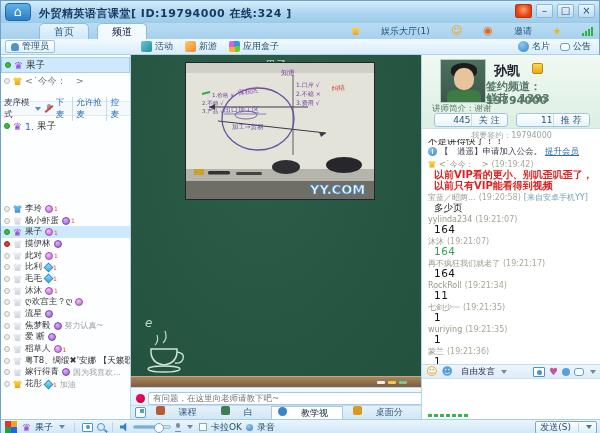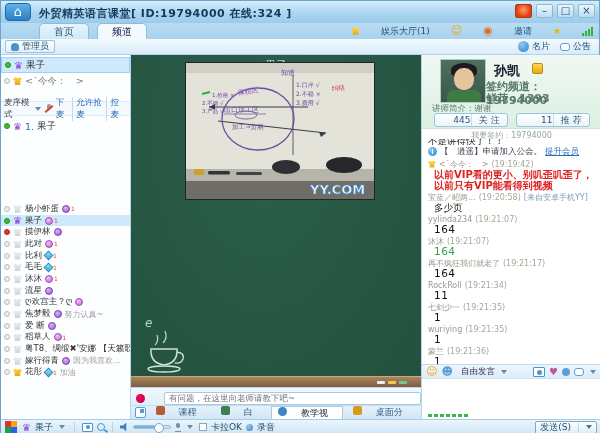--- a/index.html
+++ b/index.html
@@ -82,21 +82,21 @@
     background:radial-gradient(ellipse at 45% 25%,#2c5e49,#1c473610 160%),#1d4a38;overflow:hidden;text-decoration:underline;}
   #stage-title{position:absolute;left:0;top:3px;width:100%;text-align:center;color:#e9f1ea;font-size:11px;}
   #video{position:absolute;left:55px;top:8px;width:188px;height:136px;background:#d9d9d2;box-shadow:0 0 0 1px #223;}
   #cup{position:absolute;left:12px;top:262px;}
   #tray{position:absolute;left:0;bottom:0;width:100%;height:11px;
     background:linear-gradient(180deg,#a8855f,#7c5d3d);border-top:1px solid #c8a97e;}
   .chalk{position:absolute;bottom:3px;width:8px;height:3px;border-radius:1px;}
 
   
   #qrow{position:absolute;left:0;top:332px;width:346px;height:18px;background:linear-gradient(180deg,#f0f8fd,#ddeefa);
-    display:flex;align-items:center;gap:19px;padding:10px 5px;border-top:1px solid #b9d8ec;}
+    display:flex;align-items:center;gap:3px;padding:10px 5px;border-top:1px solid #b9d8ec;}
   #rose{width:9px;height:9px;border-radius:50%;background:radial-gradient(circle at 40% 35%,#f06,#a01030);flex:none;}
   #q-input{flex:1;height:13px;border:1px solid #a9c9e0;border-radius:2px;background:#fff;font-size:8.5px;padding:0 4px;color:#333;font-family:inherit;}
   #ask-btn{flex:none;width:32px;height:14px;border:1px solid #2872b4;border-radius:2px;color:#fff;font-size:9px;text-align:center;line-height:13px;
     background:linear-gradient(180deg,#63b1e8,#2f86cd);}
   #stabs{position:absolute;left:0;top:350px;width:290px;height:14px;background:linear-gradient(180deg,#e4f1fa,#d2e7f6);
     display:flex;align-items:center;gap:4px;padding:0 4px;border-top:1px solid #c2dcef;}
   .stab{display:flex;gap:14px;height:13px;padding:0 6px;font-size:9px;color:#2a567c;}
   .stab.active{background:#fff;border:1px solid #a9c9e0;border-bottom:none;color:#123;}
   #mini-ico{width:11px;height:11px;border:1px solid #5a9cd0;background:#fff;border-radius:2px;position:relative;}
   #mini-ico::after{content:"";position:absolute;right:1px;top:1px;width:4px;height:4px;background:#5a9cd0;}
@@ -208,20 +208,34 @@
           <i style="height:9px"></i>
         </span>
     </span>
   </div>
 
   <div id="toolbar">
     <span id="admin-btn">
       <span class="sq" style="width:8px;height:8px;background:#4a94cc;border-radius:50% 50% 2px 2px"></span>
       <span>管理员</span>
     </span>
+    <span id="tb-center">
+      <span class="tb-item">
+          <span class="sq" style="background:linear-gradient(135deg,#6cc,#28a)"></span>
+          <span>活动</span>
+        </span>
+      <span class="tb-item">
+          <span class="sq" style="background:linear-gradient(135deg,#fc6,#e83)"></span>
+          <span>新游</span>
+        </span>
+      <span class="tb-item">
+          <span class="sq" style="background:conic-gradient(#39c 0 25%,#6c3 0 50%,#fa3 0 75%,#c6e 0)"></span>
+          <span>应用盒子</span>
+        </span>
+    </span>
     <span id="tb-right">
       <span class="tb-item">
           <span class="sq" style="border-radius:50%;background:radial-gradient(circle at 35% 30%,#8ec7f0,#2f86cd)"></span>
           <span>名片</span>
         </span>
       <span class="tb-item">
           <span class="bub"></span>
           <span>公告</span>
         </span>
     </span>
@@ -253,20 +267,27 @@
     <div id="queue-row" class="lrow">
       <span class="dot on"></span>
       <span class="crown">♛</span>
       <span class="qno">1.</span>
       <span>果子</span>
     </div>
 
     <div id="ulist">
       <div class="urow">
           <span class="dot off"></span>
+          <span class="shirt b"></span>
+          <span class="uname">李玲</span>
+          <span class="badge b-g"></span>
+          <span class="sub1">1</span>
+        </div>
+      <div class="urow">
+          <span class="dot off"></span>
           <span class="shirt"></span>
           <span class="uname">杨小虾蛋</span>
           <span class="badge b-p"></span>
           <span class="sub1">1</span>
         </div>
       <div class="urow sel">
           <span class="dot on"></span>
           <span class="crown">♛</span>
           <span class="uname">果子</span>
           <span class="badge b-g"></span>
@@ -302,28 +323,28 @@
       <div class="urow">
           <span class="dot off"></span>
           <span class="shirt"></span>
           <span class="uname">沐沐</span>
           <span class="badge b-g"></span>
           <span class="sub1">1</span>
         </div>
       <div class="urow">
           <span class="dot off"></span>
           <span class="shirt"></span>
+          <span class="uname">ღ欢宫主？ღ</span>
+          <span class="badge b-g"></span>
+        </div>
+      <div class="urow">
+          <span class="dot off"></span>
+          <span class="shirt"></span>
           <span class="uname">流星</span>
           <span class="badge b-p"></span>
-        </div>
-      <div class="urow">
-          <span class="dot off"></span>
-          <span class="shirt"></span>
-          <span class="uname">ღ欢宫主？ღ</span>
-          <span class="badge b-g"></span>
         </div>
       <div class="urow">
           <span class="dot off"></span>
           <span class="shirt"></span>
           <span class="uname">焦梦毅</span>
           <span class="badge b-p"></span>
           <span class="unote">努力认真~</span>
         </div>
       <div class="urow">
           <span class="dot off"></span>

